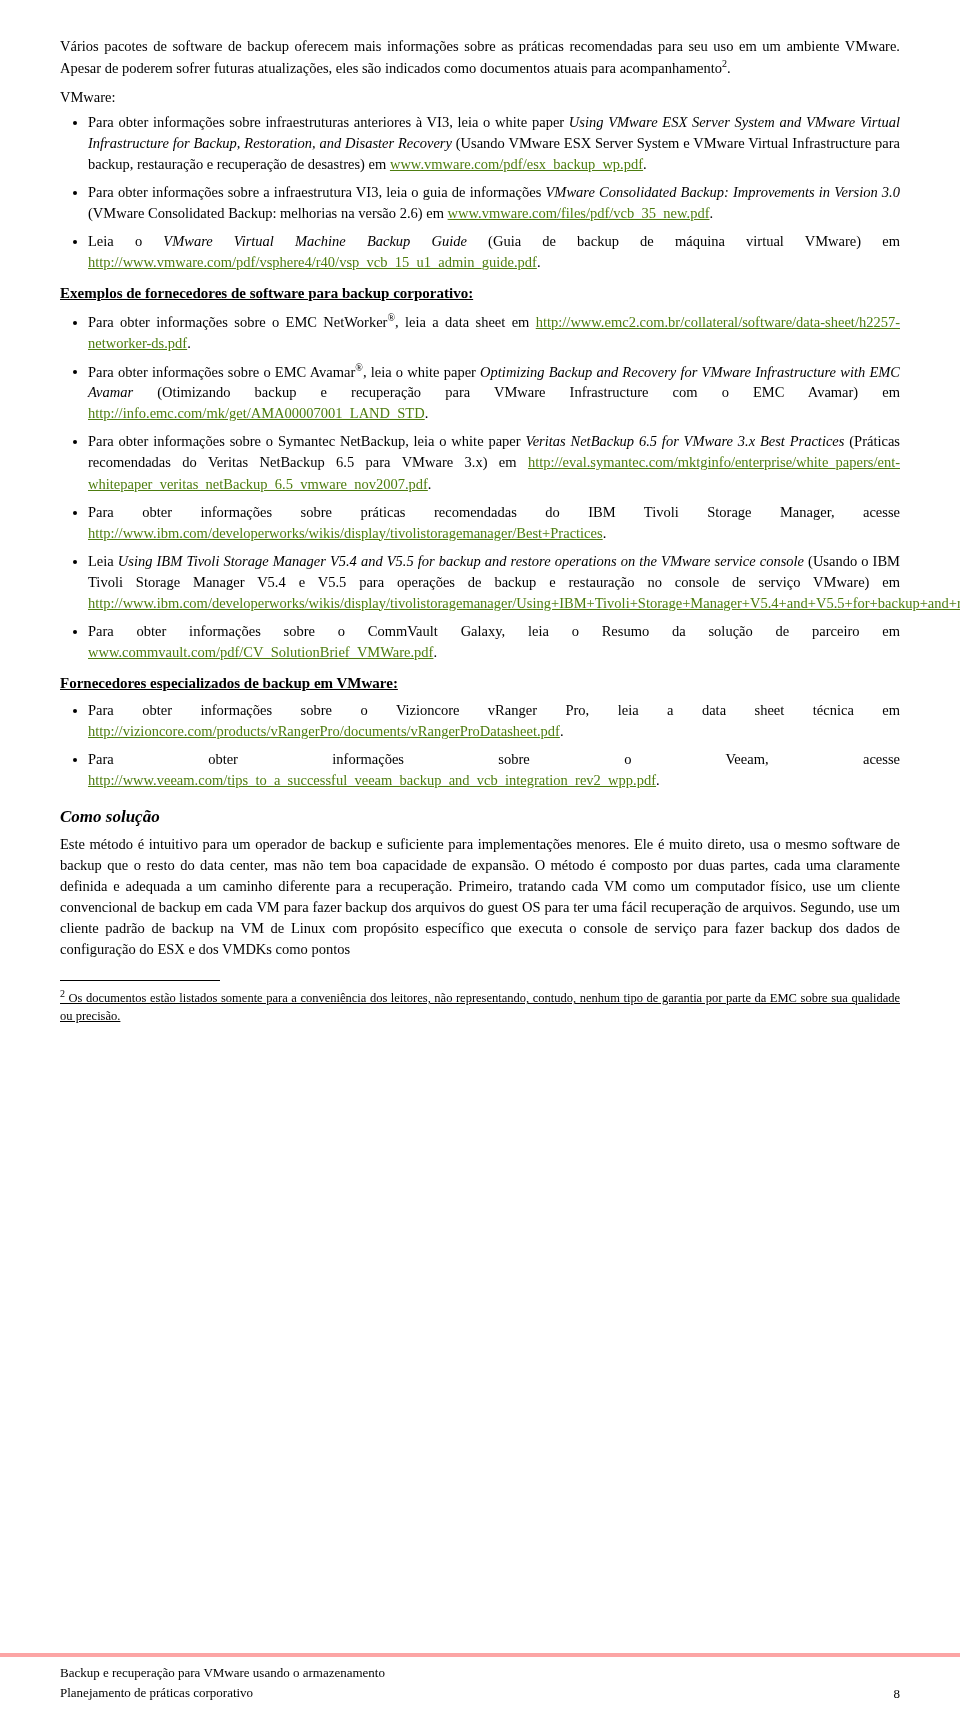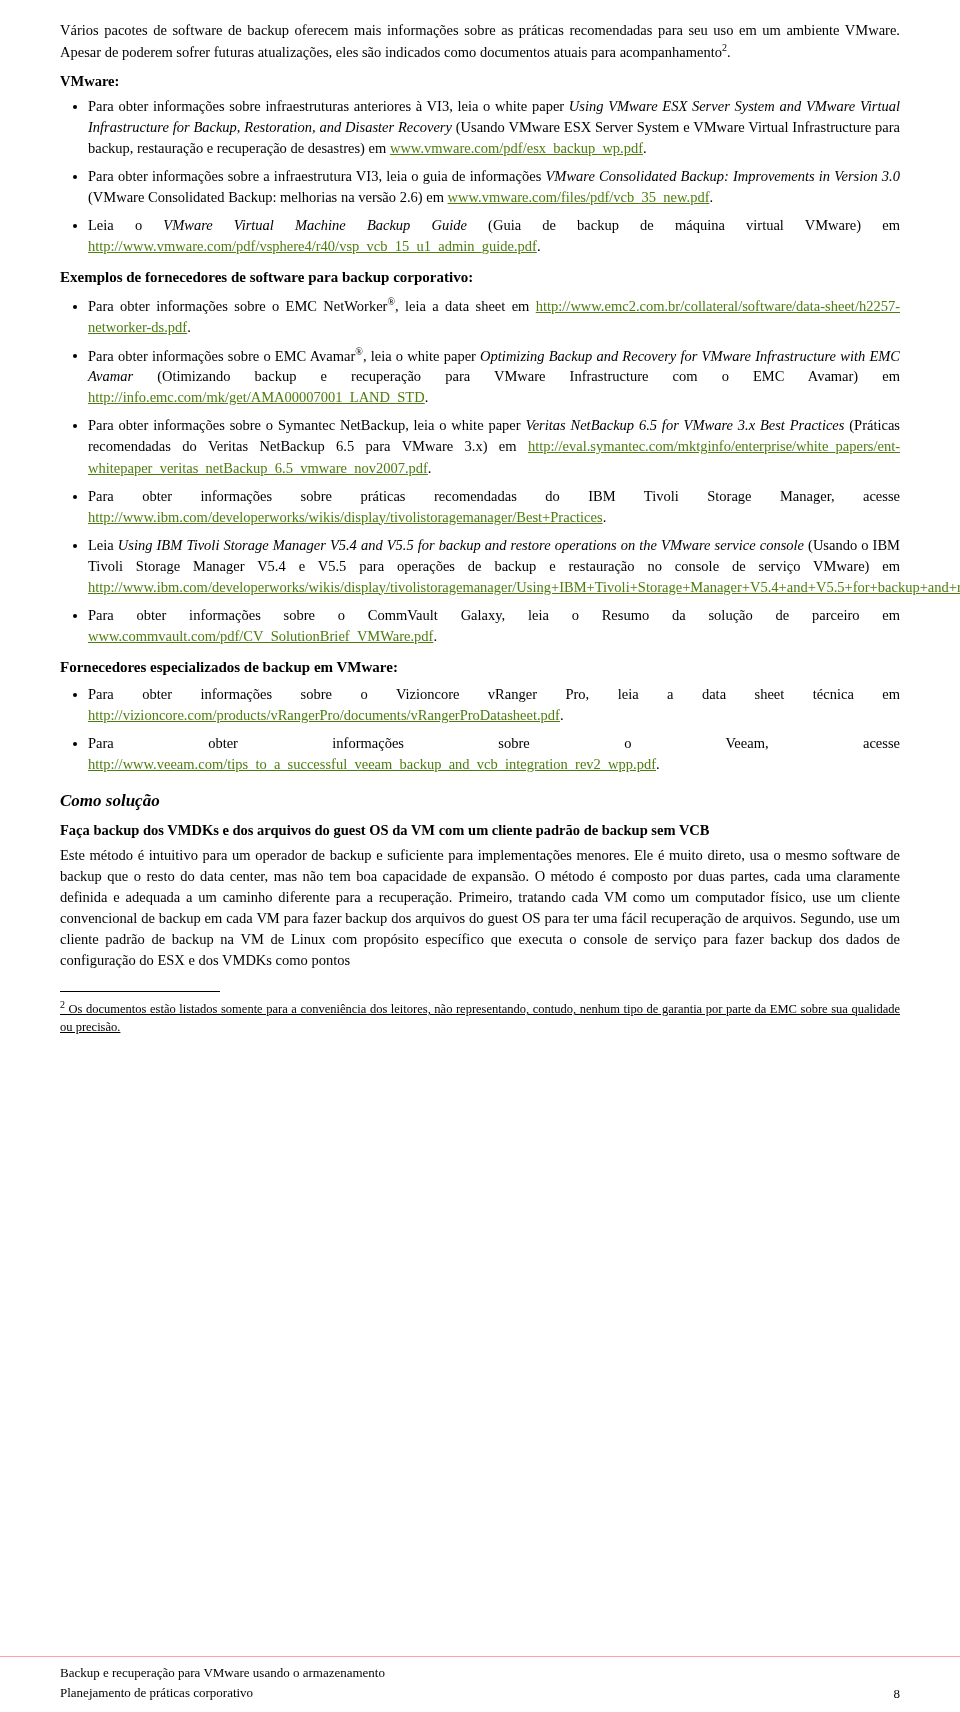--- a/index.html
+++ b/index.html
@@ -6,35 +6,36 @@
     body {
       font-family: "Times New Roman", Times, serif;
       font-size: 14.5px;
       color: #000;
       background: #fff;
       width: 960px;
       min-height: 1712px;
       position: relative;
     }
     .page {
-      padding: 20px 60px 80px 60px;
+      padding: 36px 60px 80px 60px;
       position: relative;
       min-height: 1712px;
     }
     p {
       margin-bottom: 8px;
       line-height: 1.45;
       text-align: justify;
     }
     .section-heading {
       font-weight: bold;
       font-size: 15px;
       margin-bottom: 6px;
       margin-top: 10px;
       text-align: justify;
+      text-decoration: underline;
     }
     .italic-heading {
       font-style: italic;
       font-weight: bold;
       font-size: 17px;
       margin-top: 14px;
       margin-bottom: 4px;
     }
     .bold-heading {
       font-weight: bold;
@@ -47,21 +48,21 @@
       margin-left: 28px;
       margin-bottom: 6px;
     }
     ul li {
       margin-bottom: 7px;
       line-height: 1.45;
       text-align: justify;
     }
     a { color: #4d7c0f; text-decoration: underline; }
     .vmware-label {
-      font-weight: bold;
+      font-weight: normal;
       font-size: 14.5px;
       margin-bottom: 4px;
       margin-top: 8px;
     }
     sup {
       font-size: 10px;
       vertical-align: super;
     }
     .footnote-divider {
       border: none;
@@ -74,21 +75,21 @@
       font-size: 12.5px;
       line-height: 1.4;
       text-align: justify;
       text-decoration: underline;
     }
     .footer {
       position: absolute;
       bottom: 0;
       left: 0;
       right: 0;
-      border-top: 1px solid #fca5a5;
+      border-top: 4px solid #fca5a5;
       padding: 6px 60px 10px 60px;
     }
     .footer-line {
       font-size: 13px;
       line-height: 1.5;
     }
     .footer-page {
       position: absolute;
       bottom: 10px;
       right: 60px;
@@ -146,21 +147,20 @@
   <ul>
     <li>
       <span>Para obter informações sobre o Vizioncore vRanger Pro, leia a data sheet técnica em </span><a href="#">http://vizioncore.com/products/vRangerPro/documents/vRangerProDatasheet.pdf</a><span>.</span>
     </li>
     <li>
       <span>Para obter informações sobre o Veeam, acesse </span><a href="#">http://www.veeam.com/tips_to_a_successful_veeam_backup_and_vcb_integration_rev2_wpp.pdf</a><span>.</span>
     </li>
   </ul>
 
   <p class="italic-heading">Como solução</p>
-  <p class="bold-heading">Faça backup dos VMDKs e dos arquivos do guest OS da VM com um cliente padrão de backup sem VCB</p>
   <p>Este método é intuitivo para um operador de backup e suficiente para implementações menores. Ele é muito direto, usa o mesmo software de backup que o resto do data center, mas não tem boa capacidade de expansão. O método é composto por duas partes, cada uma claramente definida e adequada a um caminho diferente para a recuperação. Primeiro, tratando cada VM como um computador físico, use um cliente convencional de backup em cada VM para fazer backup dos arquivos do guest OS para ter uma fácil recuperação de arquivos. Segundo, use um cliente padrão de backup na VM de Linux com propósito específico que executa o console de serviço para fazer backup dos dados de configuração do ESX e dos VMDKs como pontos</p>
 
   <hr class="footnote-divider">
   <p class="footnote">
     <sup>2</sup><span> Os documentos estão listados somente para a conveniência dos leitores, não representando, contudo, nenhum tipo de garantia por parte da EMC sobre sua qualidade ou precisão.</span>
   </p>
 
   <div class="footer">
     <div class="footer-line">Backup e recuperação para VMware usando o armazenamento</div>
     <div class="footer-line">Planejamento de práticas corporativo</div>

